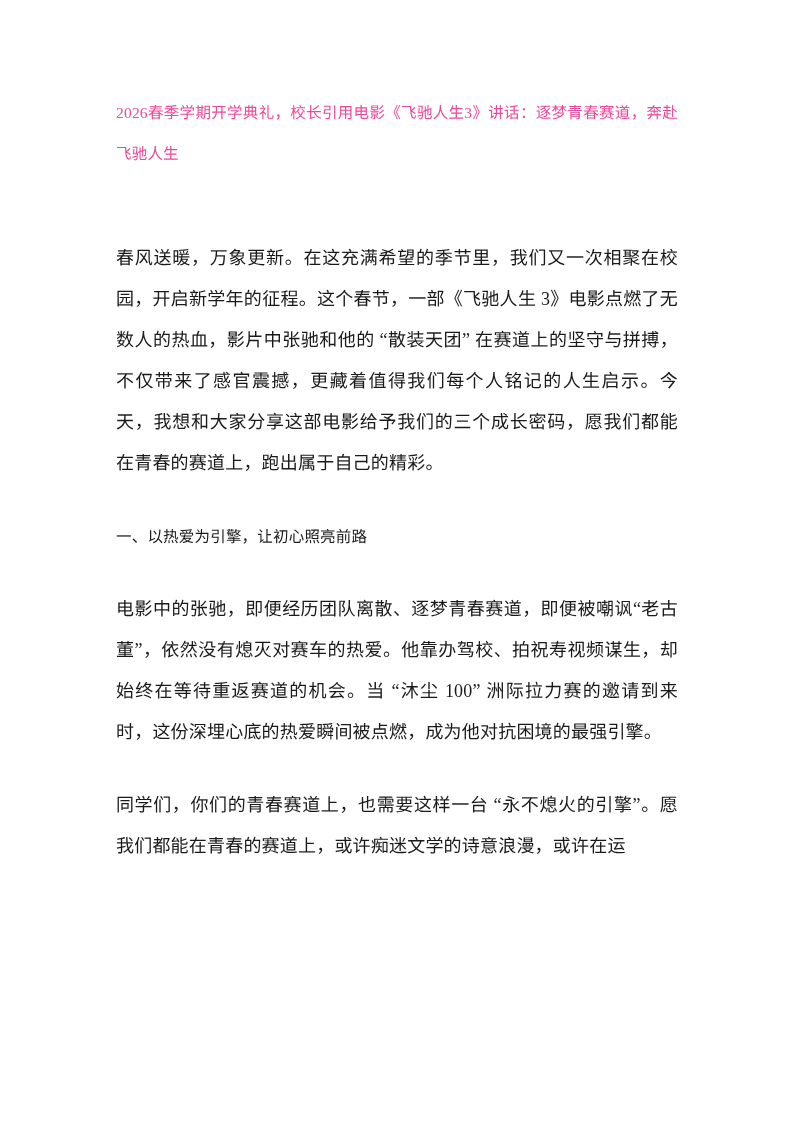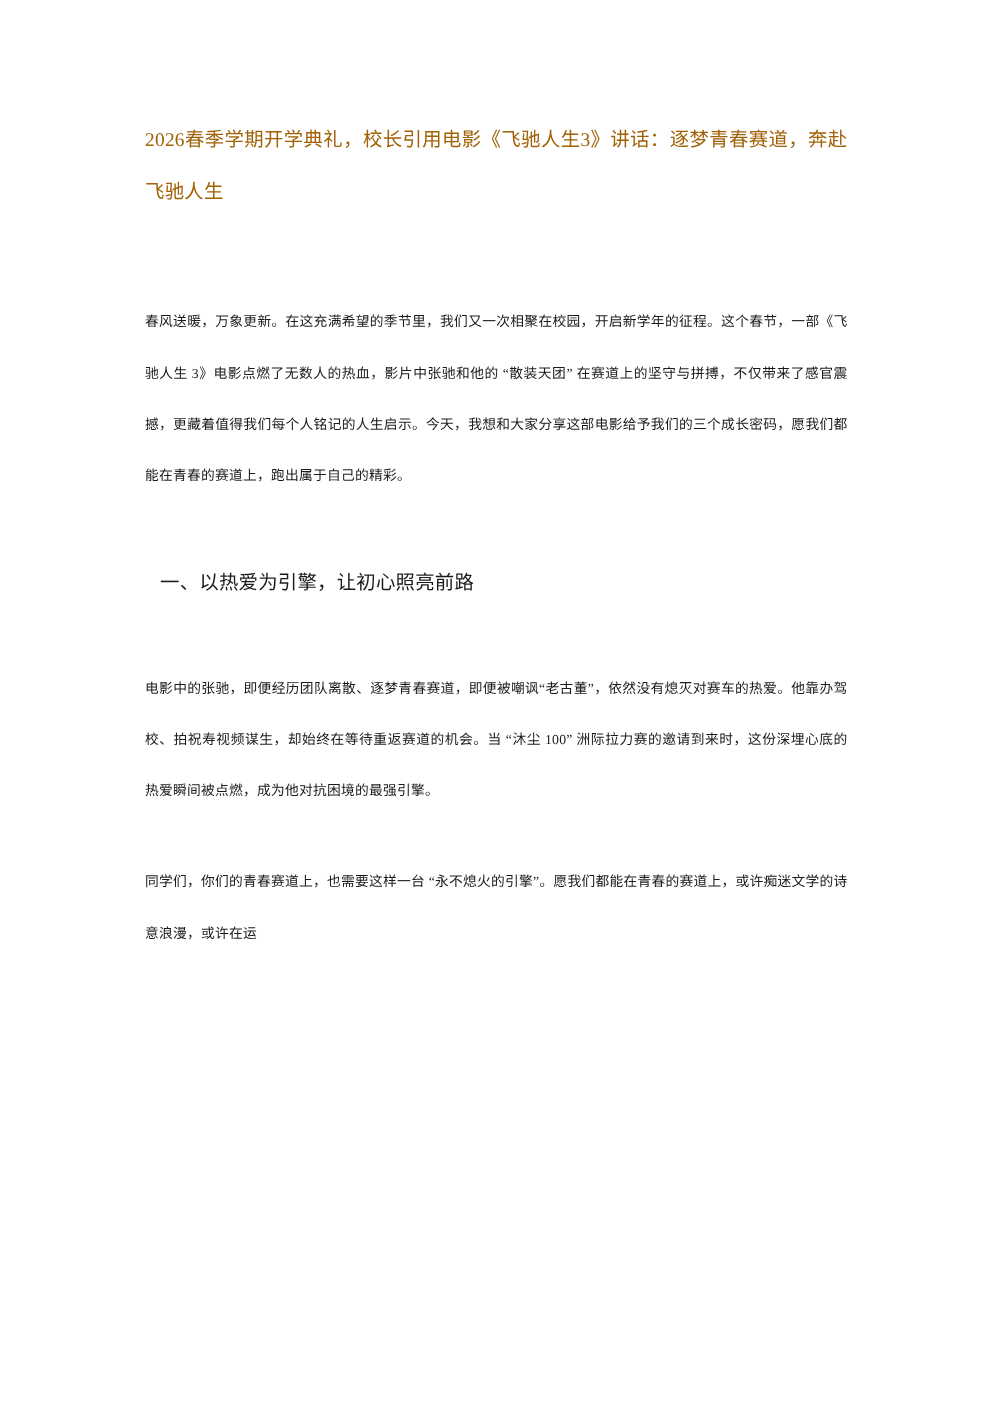--- a/index.html
+++ b/index.html
@@ -31,37 +31,37 @@
     width: 562px;
   }
   .doc-title {
     font-size: 15.5px;
     line-height: 41px;
     letter-spacing: 0.2px;
     text-align: justify;
     text-justify: inter-ideograph;
     margin: 0 0 0 0;
     font-weight: normal;
-    color: #a16207;
+    color: #ec4899;
   }
   .para {
-    font-size: 11px;
+    font-size: 18px;
     line-height: 41px;
     letter-spacing: 0.2px;
     text-align: justify;
     text-justify: inter-ideograph;
     margin: 0;
     color: #1a1a1a;
   }
   .spacer-md { height: 32px; }
   .heading {
     font-size: 15.5px;
     line-height: 41px;
     letter-spacing: 0.2px;
-    margin: 12px;
+    margin: 0;
     color: #1a1a1a;
     font-weight: normal;
   }
   .salutation {
     font-size: 15.5px;
     line-height: 41px;
     margin: 0;
     color: #1a1a1a;
   }
 </style>

